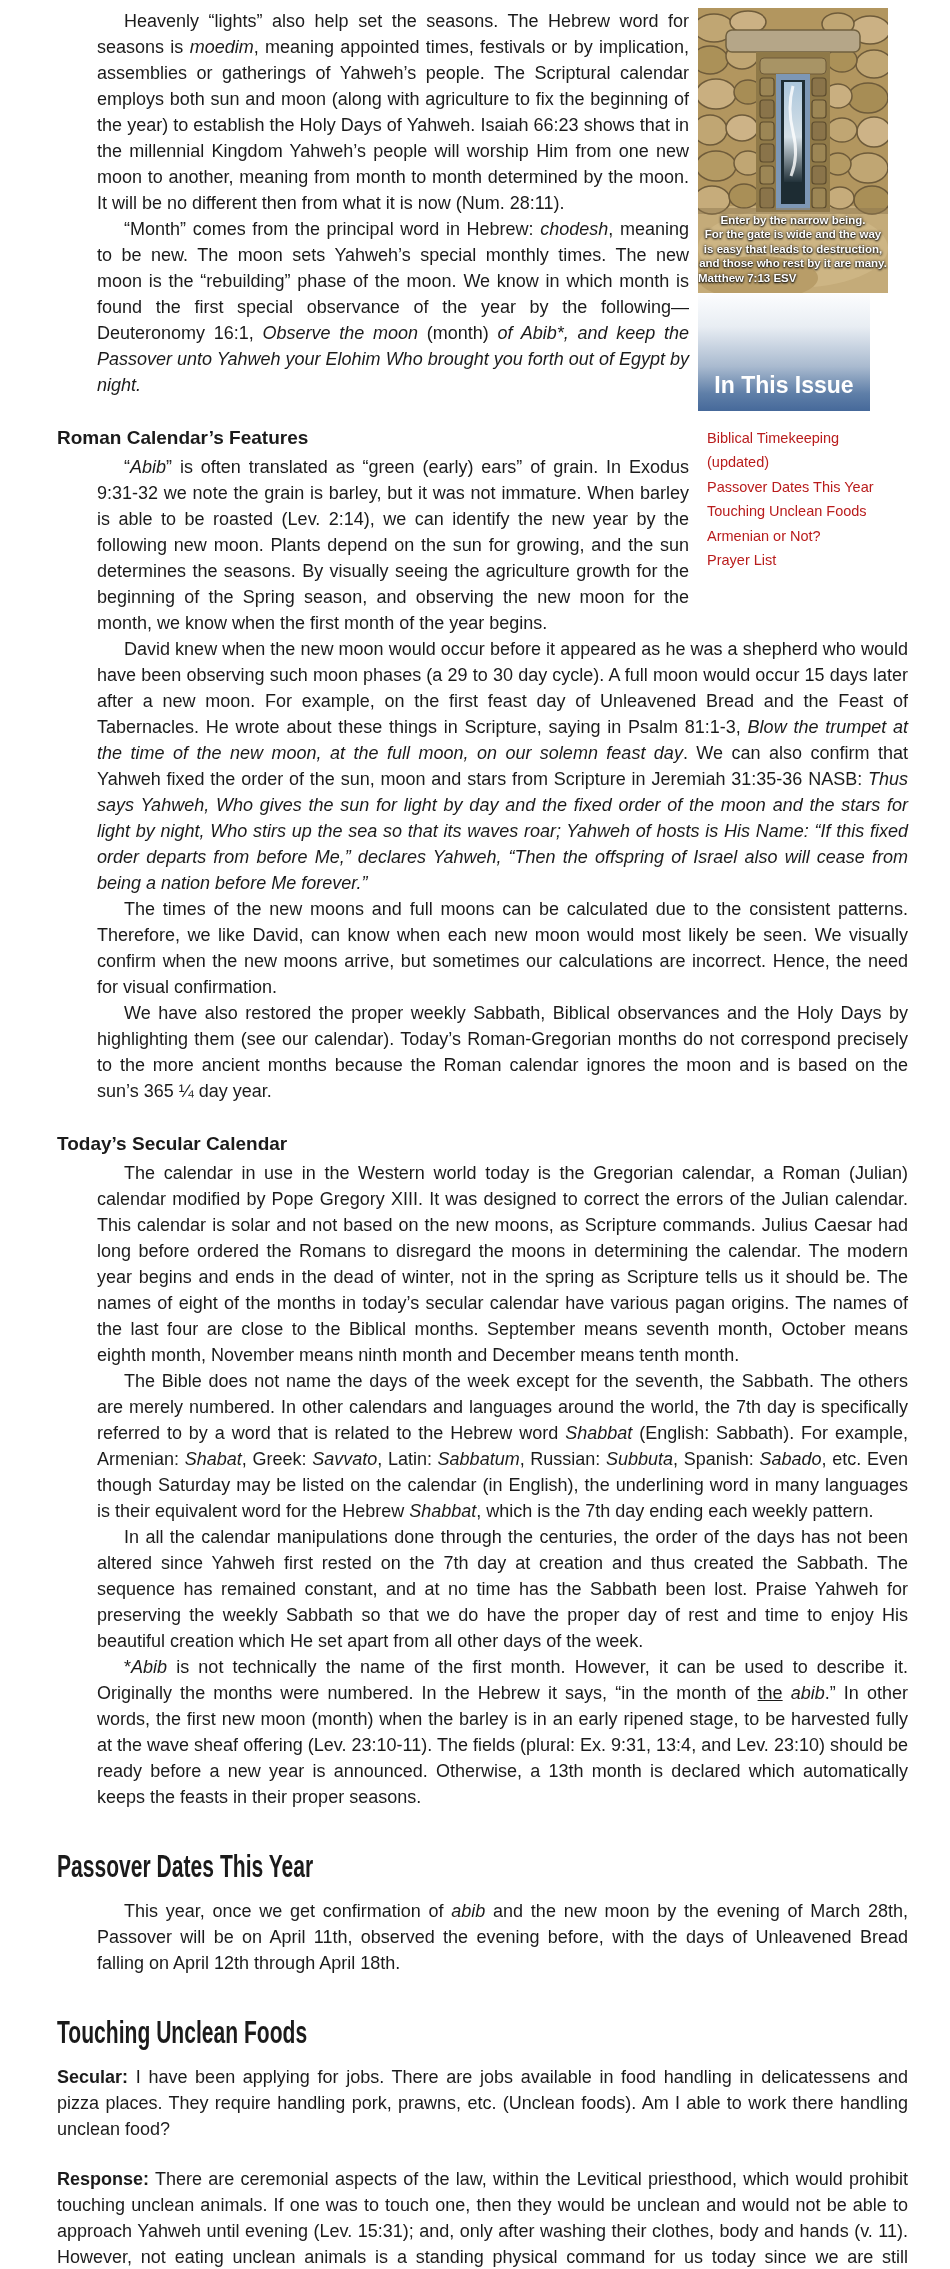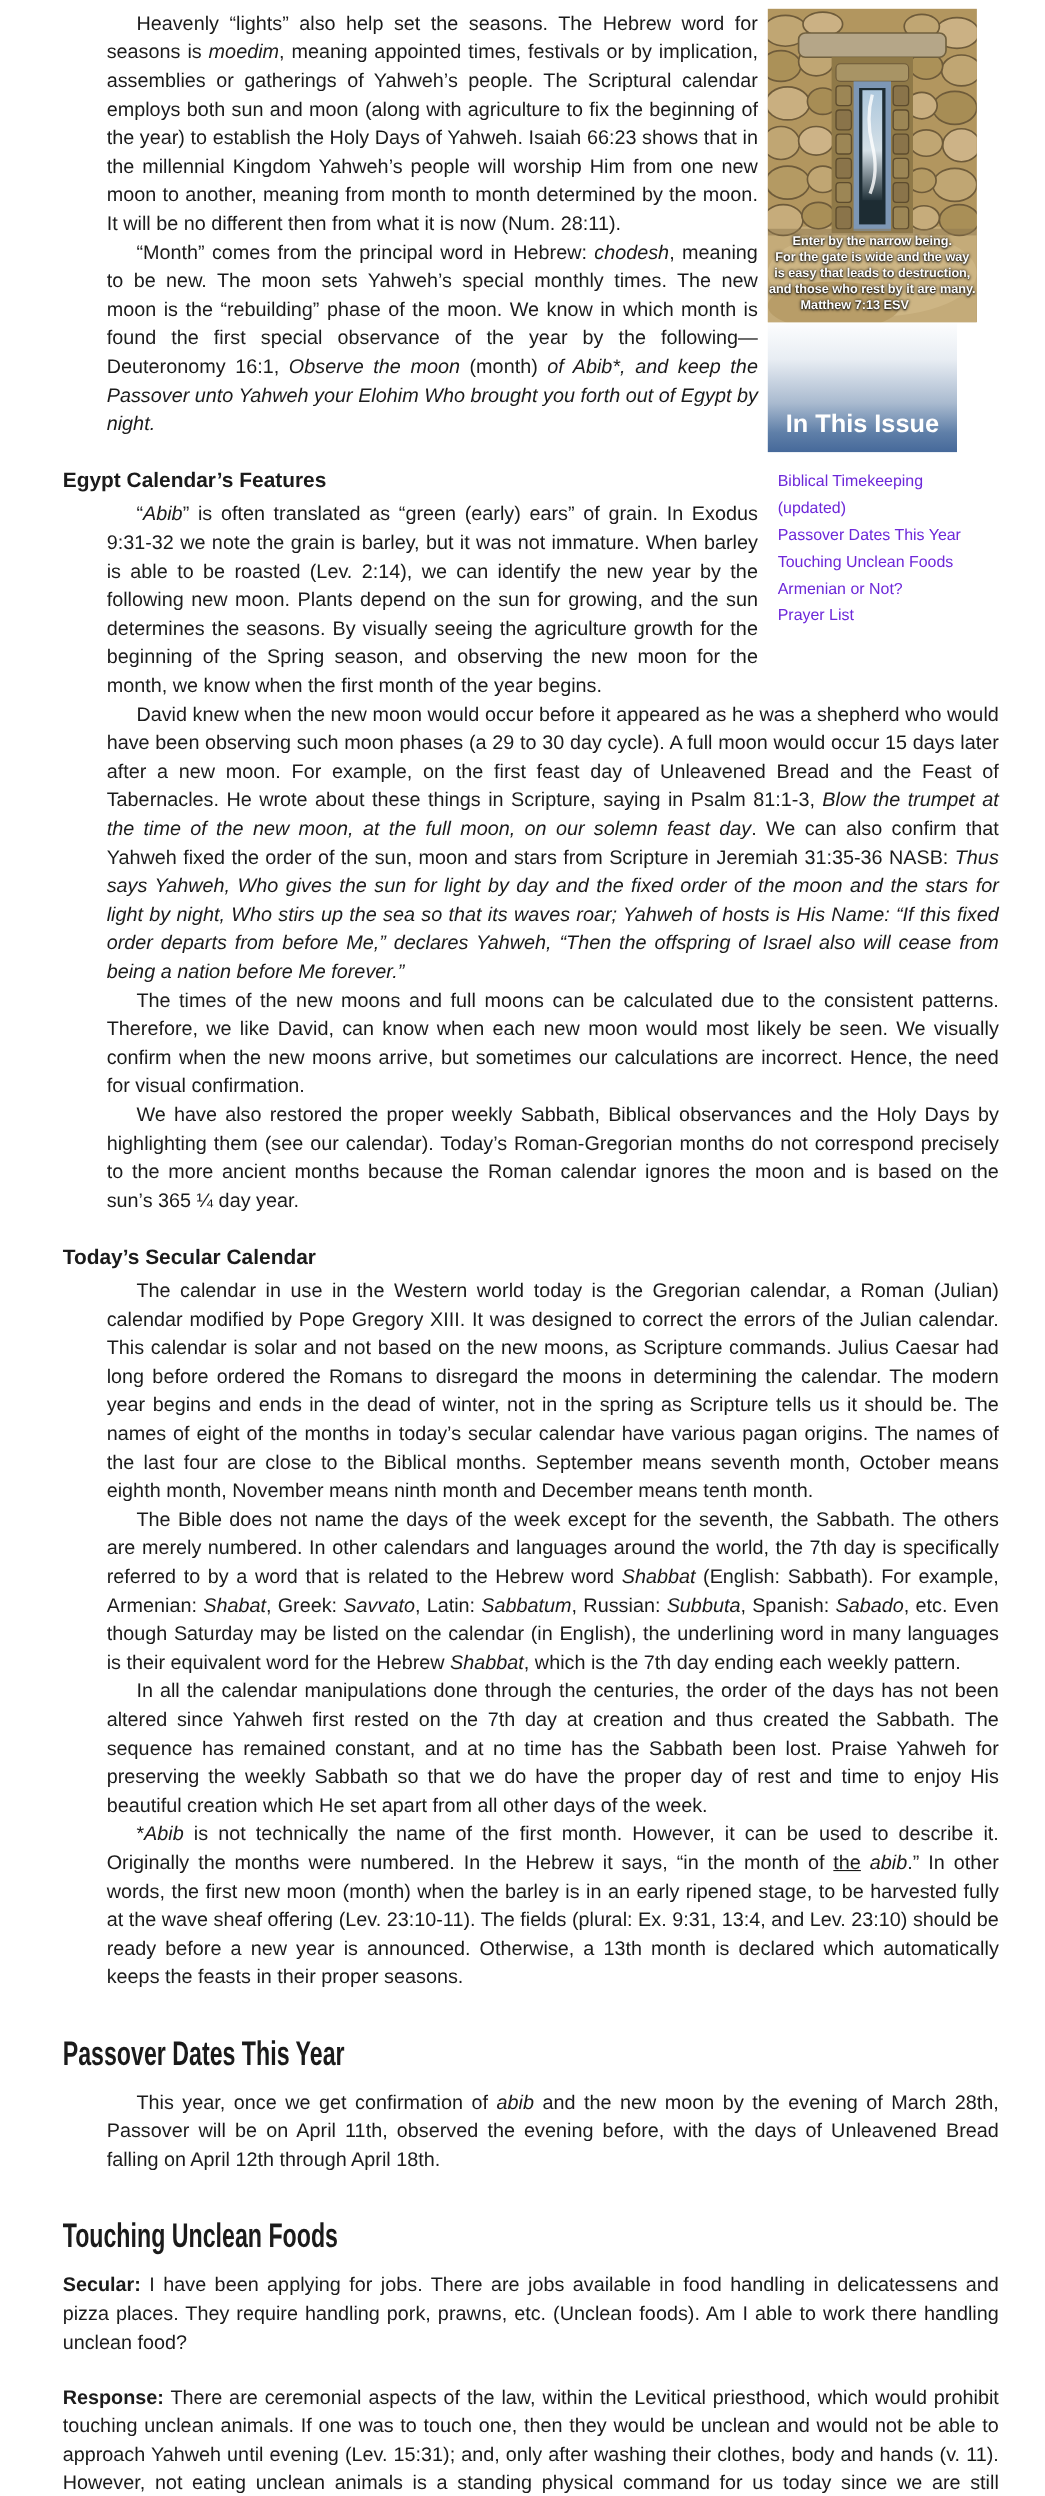--- a/index.html
+++ b/index.html
@@ -12,27 +12,27 @@
   h3.sec-head{font-size:19px;line-height:26px;margin:27px 0 3px 0;font-weight:bold;text-align:left;}
   h2.display-head{font-size:31px;line-height:34px;margin:40px 0 14px 0;font-weight:bold;
       transform:scaleX(.68);transform-origin:left center;white-space:nowrap;
       font-family:"Liberation Sans",sans-serif;letter-spacing:0px;text-align:left;}
   
   .sidebar{float:right;width:190px;margin:0 20px 14px 9px;}
   .gate-photo{position:relative;width:190px;height:285px;overflow:hidden;background:#b79c6b;}
   .gate-caption{position:absolute;left:0;right:0;bottom:8px;text-align:center;color:#ffffff;
       font-weight:bold;font-size:11.5px;line-height:14.5px;
       text-shadow:0 1px 2px #000,0 0 3px #000;}
-  .gate-caption .attr{text-align:center;padding-right:32px;}
+  .gate-caption .attr{text-align:left;padding-right:32px;}
   .issue-box{width:172px;height:117px;margin-top:1px;
       background:linear-gradient(180deg,#fcfdfe 0%,#e8edf3 28%,#a9bacf 62%,#5f7fa8 85%,#46699a 100%);
       display:flex;align-items:flex-end;justify-content:center;}
   .issue-title{color:#ffffff;font-weight:bold;font-size:23px;padding-bottom:13px;}
   .issue-list{margin-top:15px;padding-left:9px;}
-  .issue-item{font-size:14.5px;line-height:24.4px;color:#6d28d9;text-align:left;}
+  .issue-item{font-size:14.5px;line-height:24.4px;color:#b91c1c;text-align:left;}
   .clearfix::after{content:"";display:block;clear:both;}
 </style>
 </head>
 <body>
 
 <div class="page">
   <div class="article clearfix">
 
     <aside class="sidebar">
       <div class="gate-photo">
@@ -120,21 +120,21 @@
           <div class="issue-item">Biblical Timekeeping (updated)</div>
           <div class="issue-item">Passover Dates This Year</div>
           <div class="issue-item">Touching Unclean Foods</div>
           <div class="issue-item">Armenian or Not?</div>
           <div class="issue-item">Prayer List</div>
         </div>
     </aside>
 
   <p class="indent"><span>Heavenly “lights” also help set the seasons.  The Hebrew word for seasons is </span><span style="font-style: italic;">moedim</span><span>, meaning appointed times, festivals or by implication, assemblies or gatherings of Yahweh’s people. The Scriptural calendar employs both sun and moon (along with agriculture to fix the beginning of the year) to establish the Holy Days of Yahweh.  Isaiah 66:23 shows that in the millennial Kingdom Yahweh’s people will worship Him from one new moon to another, meaning from month to month determined by the moon.  It will be no different then from what it is now (Num. 28:11).</span></p>
       <p class="indent"><span>“Month” comes from the principal word in Hebrew: </span><span style="font-style: italic;">chodesh</span><span>, meaning to be new.  The moon sets Yahweh’s special monthly times.  The new moon is the “rebuilding” phase of the moon. We know in which month is found the first special observance of the year by the following—Deuteronomy 16:1, </span><span style="font-style: italic;">Observe the moon</span><span> (month) </span><span style="font-style: italic;">of Abib*, and keep the Passover unto Yahweh your Elohim Who brought you forth out of Egypt by night.</span></p>
-      <h3 class="sec-head"><span>Egypt Calendar’s Features</span></h3>
+      <h3 class="sec-head"><span>Roman Calendar’s Features</span></h3>
       <p class="indent"><span>“</span><span style="font-style: italic;">Abib</span><span>” is often translated as “green (early) ears” of grain. In Exodus 9:31-32 we note the grain is barley, but it was not immature. When barley is able to be roasted (Lev. 2:14), we can identify the new year by the following new moon. Plants depend on the sun for growing, and the sun determines the seasons. By visually seeing the agriculture growth for the beginning of the Spring season,  and observing the new moon for the month, we know when the first month of the year begins.</span></p>
       <p class="indent"><span>David knew when the new moon would occur before it appeared as he was a shepherd who would have been observing such moon phases (a 29 to 30 day cycle).  A full moon would occur 15 days later after a new moon. For example, on the first feast day of Unleavened Bread and the Feast of Tabernacles. He wrote about these things in Scripture, saying in Psalm 81:1-3, </span><span style="font-style: italic;">Blow the trumpet at the time of the new moon, at the full moon, on our solemn feast day</span><span>. We can also confirm that Yahweh fixed the order of the sun, moon and stars from Scripture in Jeremiah 31:35-36 NASB: </span><span style="font-style: italic;">Thus says Yahweh, Who gives the sun for light by day and the fixed order of the moon and the stars for light by night, Who stirs up the sea so that its waves roar;  Yahweh of hosts is His Name: “If this fixed order departs from before Me,”  declares Yahweh, “Then the offspring of Israel also will cease from being a nation before Me forever.”</span></p>
       <p class="indent"><span>The times of the new moons and full moons can be calculated due to the consistent patterns.  Therefore, we like David, can know when each new moon would most likely be seen. We visually confirm when the new moons arrive, but sometimes our calculations are incorrect. Hence, the need for visual confirmation.</span></p>
       <p class="indent"><span>We have also restored the proper weekly Sabbath, Biblical observances and the Holy Days by highlighting them (see our calendar). Today’s Roman-Gregorian months do not correspond precisely to the more ancient months because the Roman calendar ignores the moon and is based on the sun’s 365 ¼ day year.</span></p>
       <h3 class="sec-head"><span>Today’s Secular Calendar</span></h3>
       <p class="indent"><span>The calendar in use in the Western world today is the Gregorian calendar, a Roman (Julian) calendar modified by Pope Gregory XIII.  It was designed to correct the errors of the Julian calendar.  This calendar is solar and not based on the new moons, as Scripture commands.  Julius Caesar had long before ordered the Romans to disregard the moons in determining the calendar.  The modern year begins and ends in the dead of winter, not in the spring as Scripture tells us it should be.  The names of eight of the months in today’s secular calendar have various pagan origins. The names of the last four are close to the Biblical months. September means seventh month, October means eighth month, November means ninth month and December means tenth month.</span></p>
       <p class="indent"><span>The Bible does not name the days of the week except for the seventh, the Sabbath.  The others are merely numbered. In other calendars and languages around the world, the 7th day is specifically referred to by a word that is related to the Hebrew word </span><span style="font-style: italic;">Shabbat</span><span> (English: Sabbath). For example, Armenian: </span><span style="font-style: italic;">Shabat</span><span>, Greek: </span><span style="font-style: italic;">Savvato</span><span>, Latin: </span><span style="font-style: italic;">Sabbatum</span><span>, Russian: </span><span style="font-style: italic;">Subbuta</span><span>, Spanish: </span><span style="font-style: italic;">Sabado</span><span>, etc. Even though Saturday may be listed on the calendar (in English), the underlining word in many languages is their equivalent word for the Hebrew </span><span style="font-style: italic;">Shabbat</span><span>, which is the 7th day ending each weekly pattern.</span></p>
       <p class="indent"><span>In all the calendar manipulations done through the centuries, the order of the days has not been altered since Yahweh first rested on the 7th day at creation and thus created the Sabbath.  The sequence has remained constant, and at no time has the Sabbath been lost.  Praise Yahweh for preserving the weekly Sabbath so that we do have the proper day of rest and time to enjoy His beautiful creation which He set apart from all other days of the week.</span></p>
       <p class="indent"><span>*</span><span style="font-style: italic;">Abib</span><span> is not technically the name of the first month. However, it can be used to describe it. Originally the months were numbered. In the Hebrew it says, “in the month of </span><span style="text-decoration: underline;">the</span><span> </span><span style="font-style: italic;">abib</span><span>.” In other words, the first new moon (month) when the barley is in an early ripened stage, to be harvested fully at the wave sheaf offering (Lev. 23:10-11). The fields (plural: Ex. 9:31, 13:4, and Lev. 23:10) should be ready before a new year is announced. Otherwise, a 13th month is declared which automatically keeps the feasts in their proper seasons.</span></p>
       <h2 class="display-head"><span>Passover Dates This Year</span></h2>

